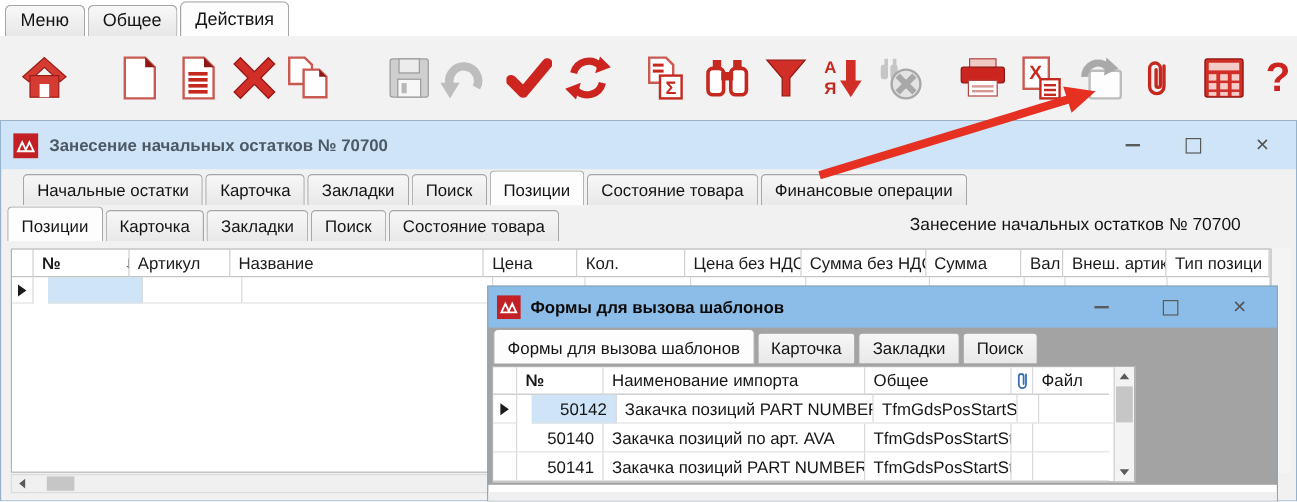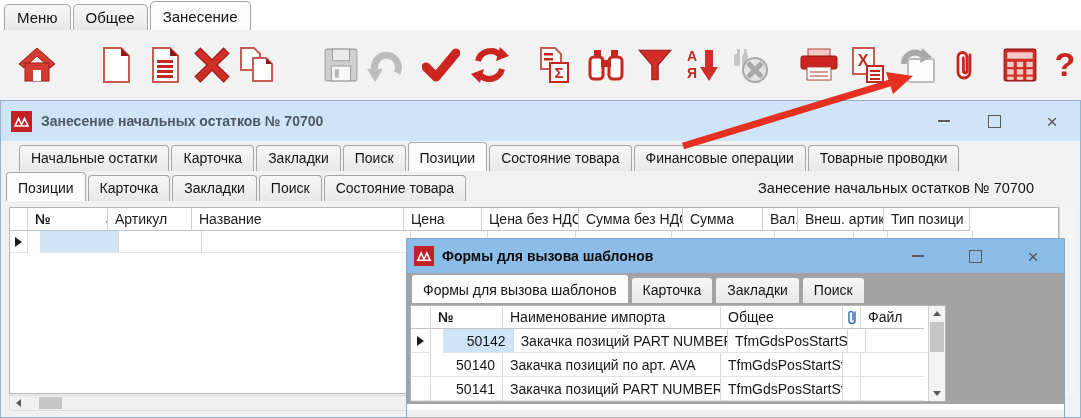--- a/index.html
+++ b/index.html
@@ -87,21 +87,21 @@
   .arrow-overlay{position:absolute;top:0;left:0;z-index:20;pointer-events:none;}
 </style>
 </head>
 <body>
 
 <div class="screen">
 
   <div class="ribbon">
     <div class="rtab">Меню</div>
     <div class="rtab">Общее</div>
-    <div class="rtab sel">Занесение</div>
+    <div class="rtab sel">Действия</div>
   </div>
 
   <div class="toolbar">
     <div class="tbtn" style="left:14px">
       <svg width="40" height="38" viewBox="0 0 40 38">
         <polygon points="20,2 38,18 33,22 20,10 7,22 2,18" fill="#d43c33" stroke="#9c1c16" stroke-width="1"></polygon>
         <rect x="8" y="17" width="24" height="18" fill="#d43c33" stroke="#9c1c16"></rect>
         <rect x="16" y="24" width="8" height="11" fill="#fff"></rect>
       </svg>
     </div>
@@ -273,21 +273,20 @@
     </div>
 
     <div class="tabs1 tabrow">
       <div class="tab">Начальные остатки</div>
       <div class="tab">Карточка</div>
       <div class="tab">Закладки</div>
       <div class="tab">Поиск</div>
       <div class="tab sel">Позиции</div>
       <div class="tab">Состояние товара</div>
       <div class="tab">Финансовые операции</div>
-      <div class="tab">Товарные проводки</div>
     </div>
 
     <div class="tabs2 tabrow">
       <div class="tab sel">Позиции</div>
       <div class="tab">Карточка</div>
       <div class="tab">Закладки</div>
       <div class="tab">Поиск</div>
       <div class="tab">Состояние товара</div>
     </div>
     <div class="caption">Занесение начальных остатков № 70700</div>
@@ -295,20 +294,21 @@
     <div class="grid-main">
       <div class="grow ghead">
         <div class="gcell c-sel"></div>
         <div class="gcell c0 bold">
             <span>№</span>
             <span class="sortmark">↓</span>
           </div>
         <div class="gcell c1">Артикул</div>
         <div class="gcell c2">Название</div>
         <div class="gcell c3">Цена</div>
+        <div class="gcell c4">Кол.</div>
         <div class="gcell c5">Цена без НДС</div>
         <div class="gcell c6">Сумма без НДС</div>
         <div class="gcell c7">Сумма</div>
         <div class="gcell c8">Вал.</div>
         <div class="gcell c9">Внеш. артик</div>
         <div class="gcell c10">Тип позици</div>
       </div>
       <div class="grow gdata">
         <div class="gcell c-sel">
             <span class="rowptr"></span>

